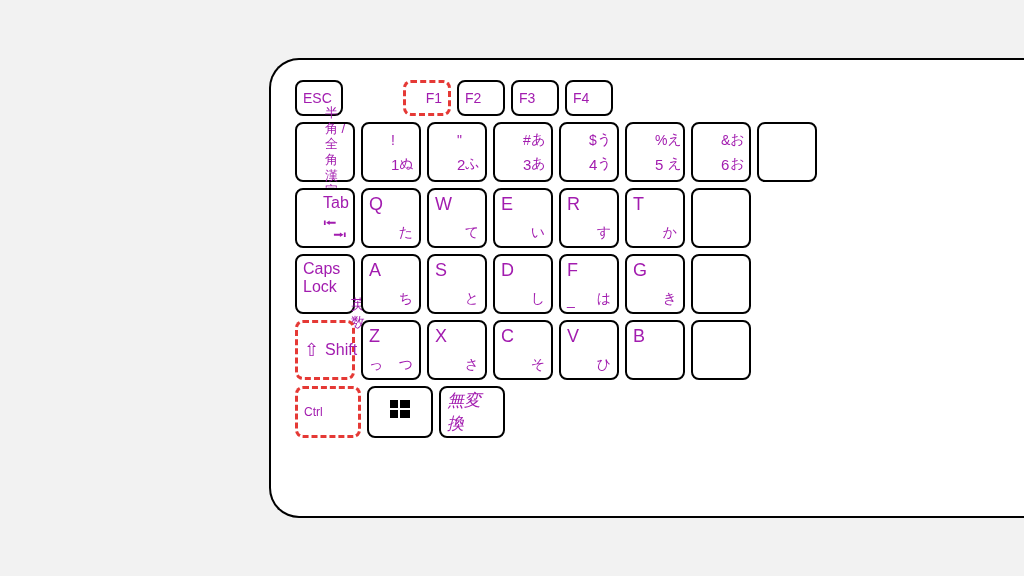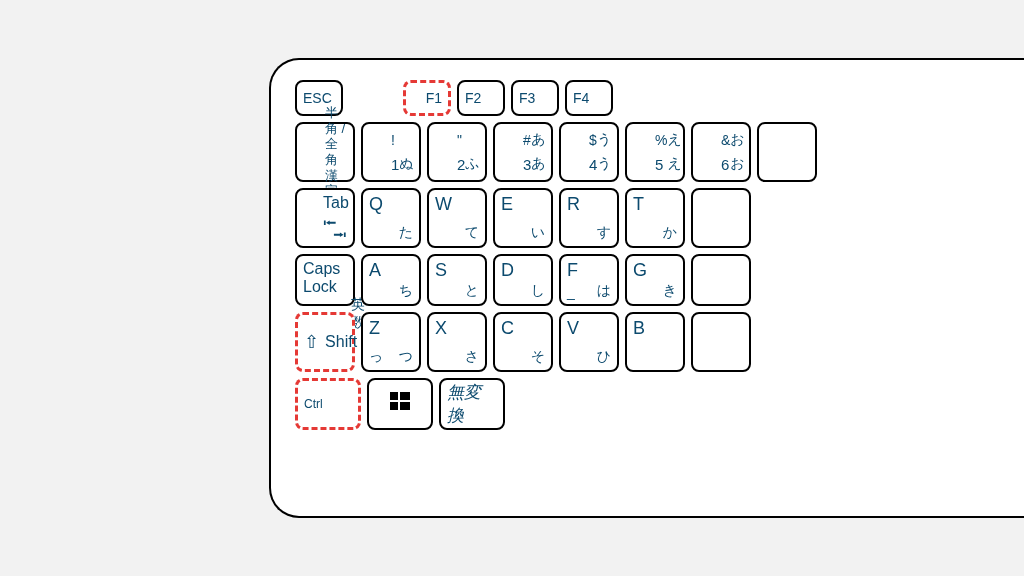--- a/index.html
+++ b/index.html
@@ -27,31 +27,31 @@
     .row { display: flex; gap: 6px; margin-bottom: 6px; align-items: stretch; }
     .key {
       border: 2px solid #000;
       border-radius: 8px;
       background: #fff;
       position: relative;
       display: flex;
       flex-direction: column;
       padding: 4px 6px;
       font-size: 14px;
-      color: #0c4a6e;
+      color: #a21caf;
     }
     .key.hl {
       border: 3px dashed #e53935;
       text-align: right;
     }
     
     .r-fn .key { height: 36px; width: 48px; justify-content: center; }
     .r-num .key { height: 60px; width: 60px; padding-left: 28px; }
     .r-qw .key { height: 60px; width: 60px; }
-    .r-caps .key { height: 52px; width: 60px; }
+    .r-caps .key { height: 60px; width: 60px; }
     .r-shift .key { height: 60px; width: 60px; }
     .r-ctrl .key { height: 52px; width: 66px; justify-content: center; }
     
     .esc { width: 58px; }
     .fgap { width: 70px; visibility: hidden; }
     .num-first { width: 60px; font-size: 12px; line-height: 1.2; justify-content: center; }
     .tab { width: 96px; padding-left: 26px; }
     .caps { width: 114px; }
     .shift { width: 132px; justify-content: center; }
     .ctrl { width: 80px; }

